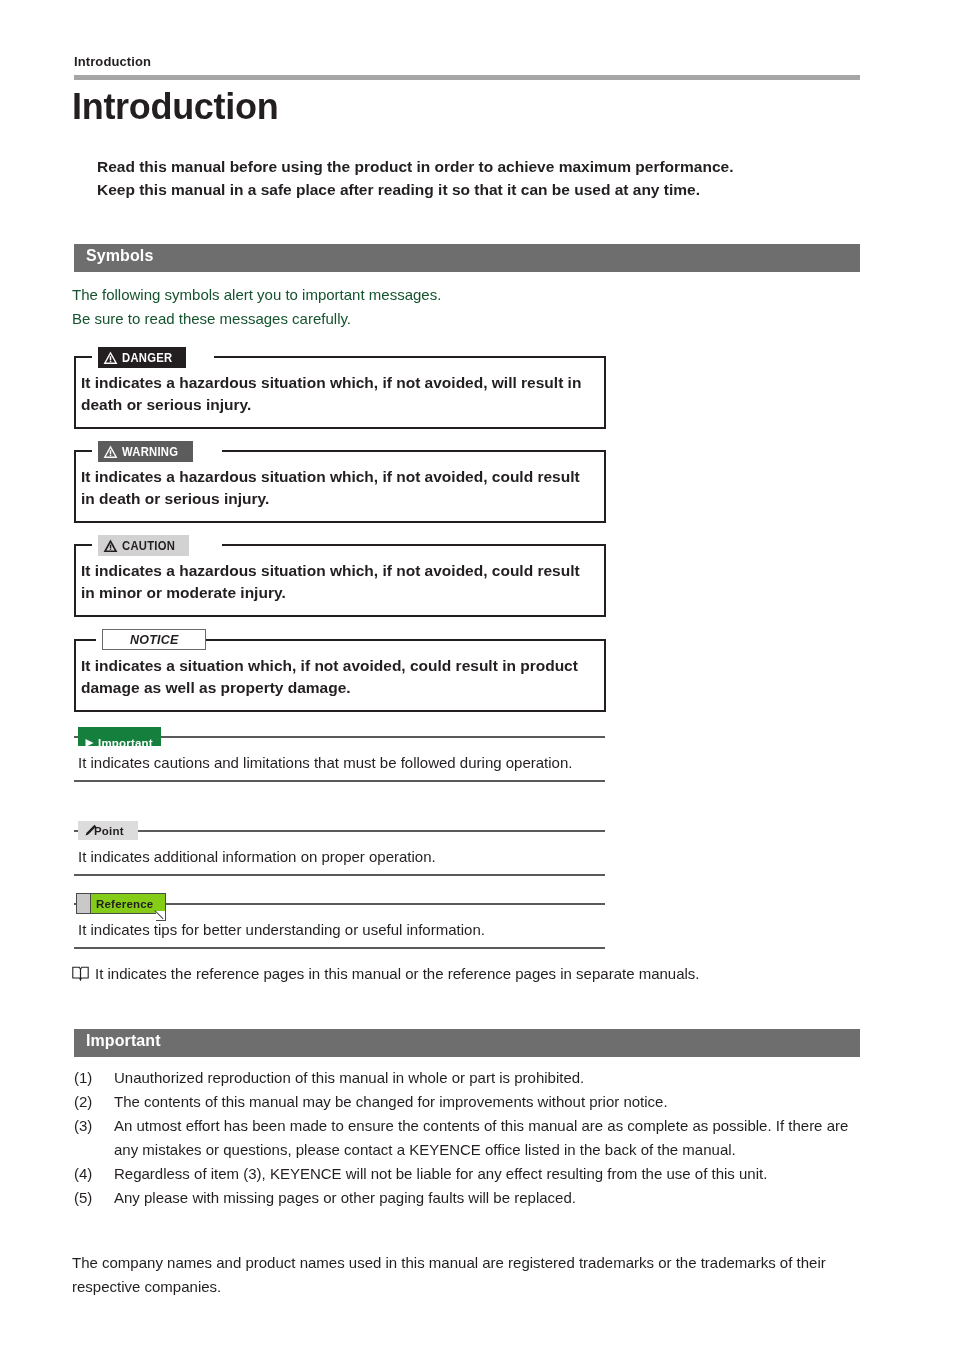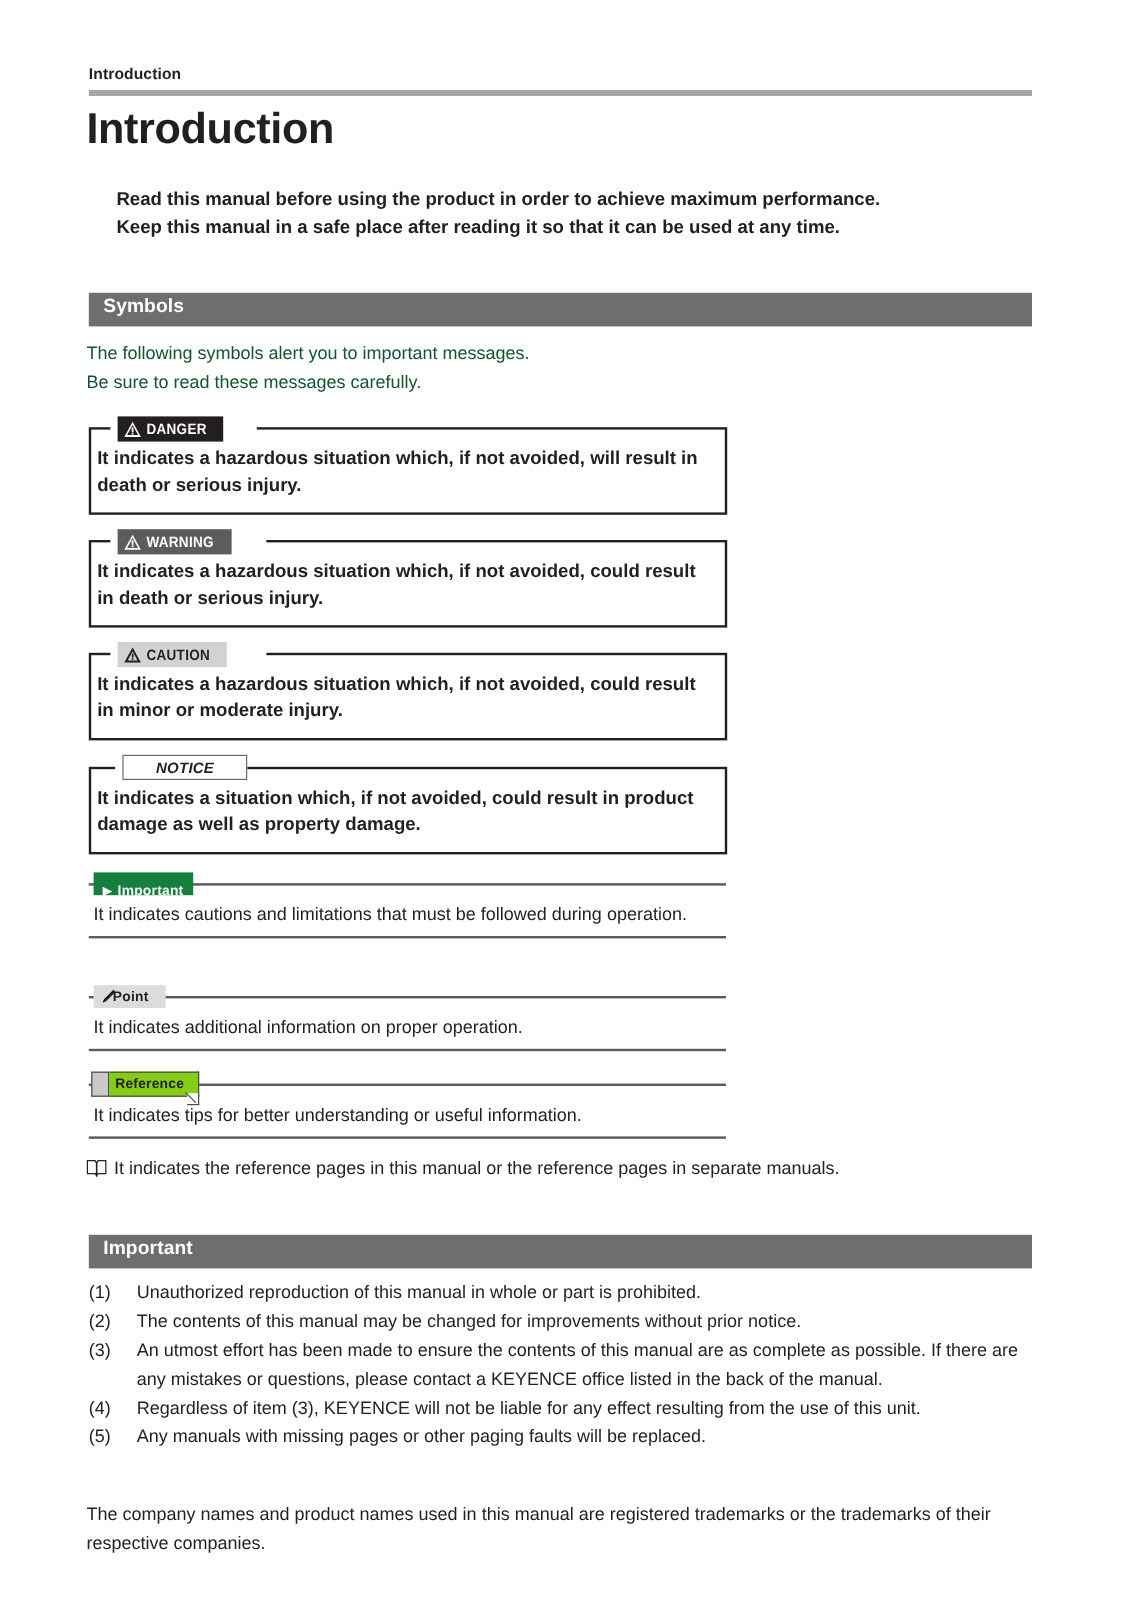--- a/index.html
+++ b/index.html
@@ -468,19 +468,19 @@
     <div class="caut-item">
       <span class="caut-num">(3)</span>
       <span class="caut-txt">An utmost effort has been made to ensure the contents of this manual are as complete as possible. If there are any mistakes or questions, please contact a KEYENCE office listed in the back of the manual.</span>
     </div>
     <div class="caut-item">
       <span class="caut-num">(4)</span>
       <span class="caut-txt">Regardless of item (3), KEYENCE will not be liable for any effect resulting from the use of this unit.</span>
     </div>
     <div class="caut-item">
       <span class="caut-num">(5)</span>
-      <span class="caut-txt">Any manuals with missing pages or other paging faults will be replaced.</span>
+      <span class="caut-txt">Any please with missing pages or other paging faults will be replaced.</span>
     </div>
   </div>
 
   <div class="trademark">The company names and product names used in this manual are registered trademarks or the trademarks of their respective companies.</div>
 
 </div>
 
 </body></html>

